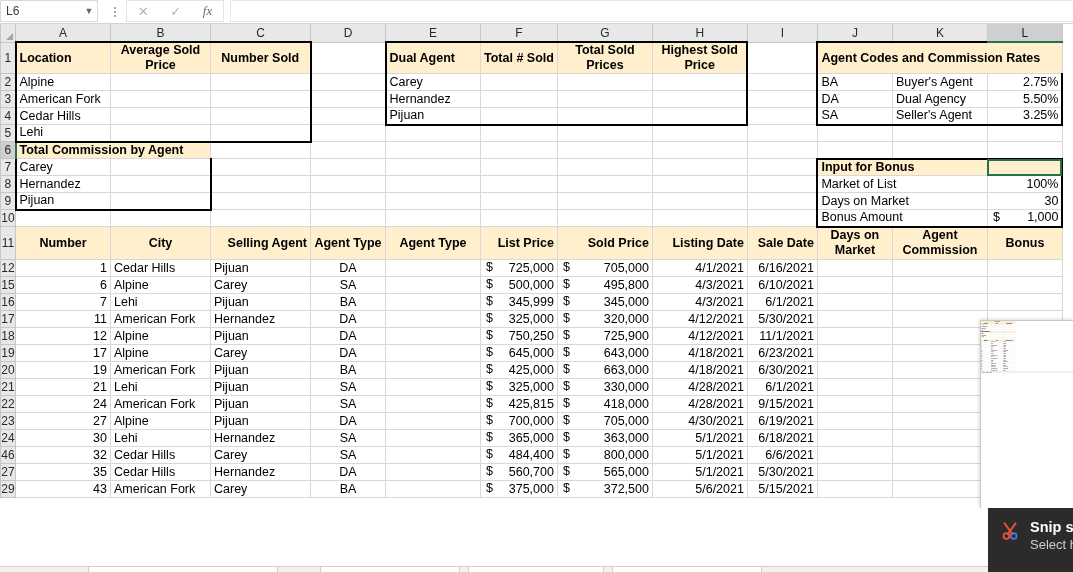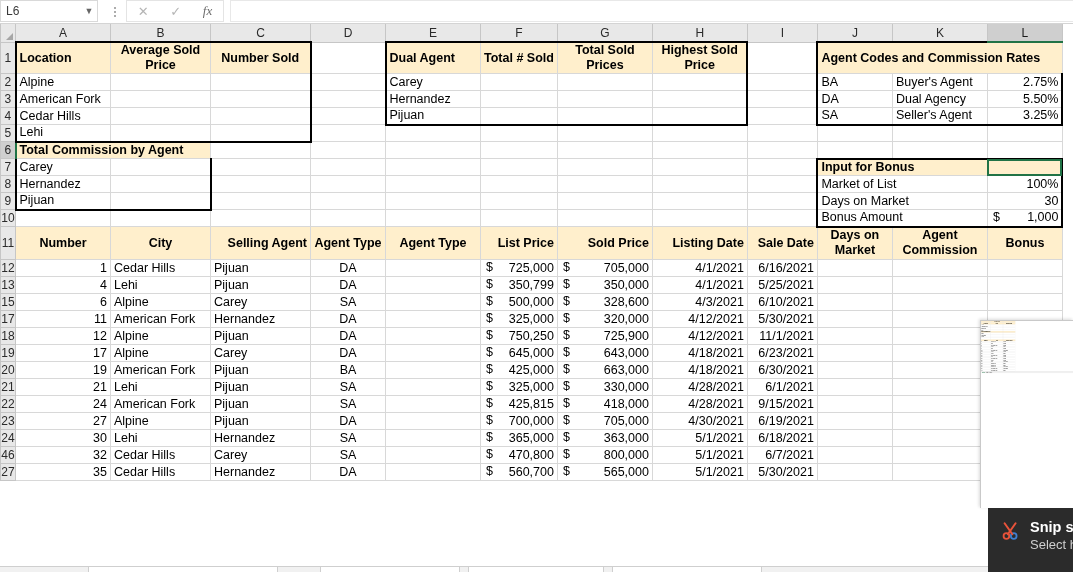--- a/index.html
+++ b/index.html
@@ -438,57 +438,57 @@
               <span class="sym">$</span>
               <span class="amt">705,000</span>
             </td>
             <td class="c rt">4/1/2021</td>
             <td class="c rt">6/16/2021</td>
             <td class="c rt"></td>
             <td class="c rt"></td>
             <td class="c rt"></td>
           </tr>
           <tr>
-            <td class="rowhdr">13</td>
-            <td class="c rt">4</td>
-            <td class="c lt">Lehi</td>
-            <td class="c lt">Pijuan</td>
-            <td class="c ctr">DA</td>
-            <td class="c ctr"></td>
-            <td class="c cur">
-              <span class="sym">$</span>
-              <span class="amt">350,799</span>
-            </td>
-            <td class="c cur">
-              <span class="sym">$</span>
-              <span class="amt">350,000</span>
-            </td>
-            <td class="c rt">4/1/2021</td>
-            <td class="c rt">5/25/2021</td>
-            <td class="c rt"></td>
-            <td class="c rt"></td>
-            <td class="c rt"></td>
-          </tr>
-          <tr>
             <td class="rowhdr">15</td>
             <td class="c rt">6</td>
             <td class="c lt">Alpine</td>
             <td class="c lt">Carey</td>
             <td class="c ctr">SA</td>
             <td class="c ctr"></td>
             <td class="c cur">
               <span class="sym">$</span>
               <span class="amt">500,000</span>
             </td>
             <td class="c cur">
               <span class="sym">$</span>
-              <span class="amt">328,600</span>
+              <span class="amt">495,800</span>
             </td>
             <td class="c rt">4/3/2021</td>
             <td class="c rt">6/10/2021</td>
+            <td class="c rt"></td>
+            <td class="c rt"></td>
+            <td class="c rt"></td>
+          </tr>
+          <tr>
+            <td class="rowhdr">16</td>
+            <td class="c rt">7</td>
+            <td class="c lt">Lehi</td>
+            <td class="c lt">Pijuan</td>
+            <td class="c ctr">BA</td>
+            <td class="c ctr"></td>
+            <td class="c cur">
+              <span class="sym">$</span>
+              <span class="amt">345,999</span>
+            </td>
+            <td class="c cur">
+              <span class="sym">$</span>
+              <span class="amt">345,000</span>
+            </td>
+            <td class="c rt">4/3/2021</td>
+            <td class="c rt">6/1/2021</td>
             <td class="c rt"></td>
             <td class="c rt"></td>
             <td class="c rt"></td>
           </tr>
           <tr>
             <td class="rowhdr">17</td>
             <td class="c rt">11</td>
             <td class="c lt">American Fork</td>
             <td class="c lt">Hernandez</td>
             <td class="c ctr">DA</td>
@@ -656,28 +656,28 @@
           </tr>
           <tr>
             <td class="rowhdr">46</td>
             <td class="c rt">32</td>
             <td class="c lt">Cedar Hills</td>
             <td class="c lt">Carey</td>
             <td class="c ctr">SA</td>
             <td class="c ctr"></td>
             <td class="c cur">
               <span class="sym">$</span>
-              <span class="amt">470,800</span>
+              <span class="amt">484,400</span>
             </td>
             <td class="c cur">
               <span class="sym">$</span>
               <span class="amt">800,000</span>
             </td>
             <td class="c rt">5/1/2021</td>
-            <td class="c rt">6/7/2021</td>
+            <td class="c rt">6/6/2021</td>
             <td class="c rt"></td>
             <td class="c rt"></td>
             <td class="c rt"></td>
           </tr>
           <tr>
             <td class="rowhdr">27</td>
             <td class="c rt">35</td>
             <td class="c lt">Cedar Hills</td>
             <td class="c lt">Hernandez</td>
             <td class="c ctr">DA</td>
@@ -685,20 +685,41 @@
             <td class="c cur">
               <span class="sym">$</span>
               <span class="amt">560,700</span>
             </td>
             <td class="c cur">
               <span class="sym">$</span>
               <span class="amt">565,000</span>
             </td>
             <td class="c rt">5/1/2021</td>
             <td class="c rt">5/30/2021</td>
+            <td class="c rt"></td>
+            <td class="c rt"></td>
+            <td class="c rt"></td>
+          </tr>
+          <tr>
+            <td class="rowhdr">29</td>
+            <td class="c rt">43</td>
+            <td class="c lt">American Fork</td>
+            <td class="c lt">Carey</td>
+            <td class="c ctr">BA</td>
+            <td class="c ctr"></td>
+            <td class="c cur">
+              <span class="sym">$</span>
+              <span class="amt">375,000</span>
+            </td>
+            <td class="c cur">
+              <span class="sym">$</span>
+              <span class="amt">372,500</span>
+            </td>
+            <td class="c rt">5/6/2021</td>
+            <td class="c rt">5/15/2021</td>
             <td class="c rt"></td>
             <td class="c rt"></td>
             <td class="c rt"></td>
           </tr>
         </tbody>
     </table>
   </div>
 
   <div id="thumb">
     <div id="thumb-inner">

